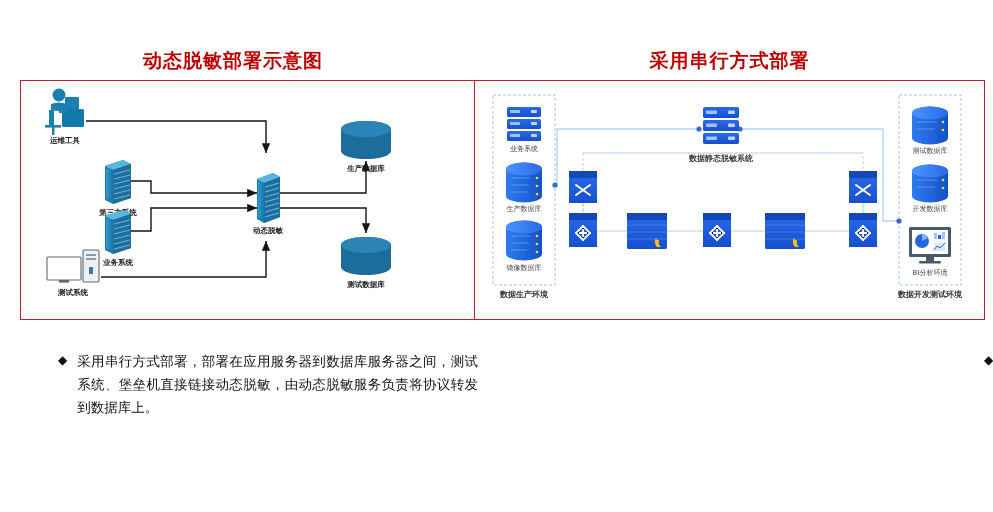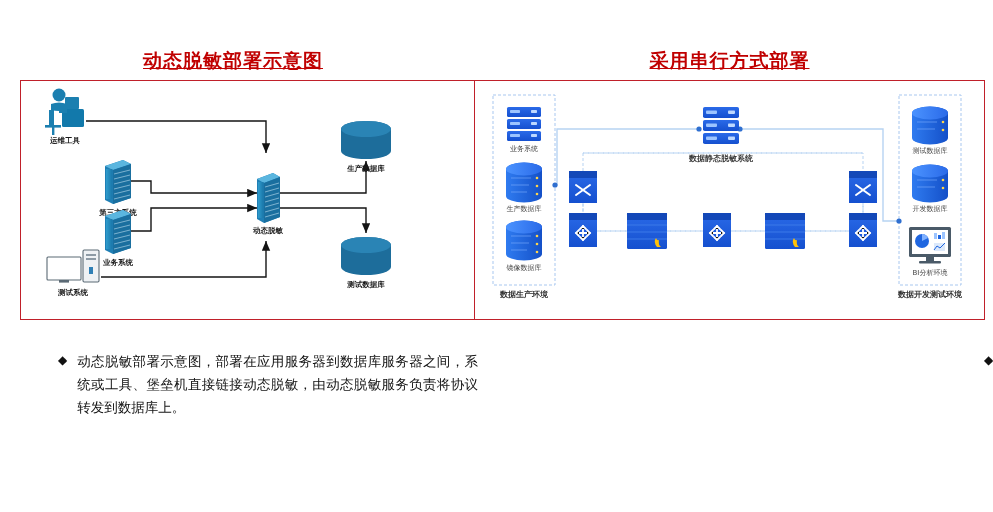--- a/index.html
+++ b/index.html
@@ -15,21 +15,20 @@
   .panel-right{left:466px;width:527px;}
 
   .title{
     position:absolute;top:48px;width:100%;
     text-align:center;
     color:#c00000;
     font-weight:bold;
     font-size:19px;
     letter-spacing:1px;
     font-family:"DejaVu Sans","Liberation Sans",sans-serif;
-    text-decoration:underline;
   }
 
   .frame{
     position:absolute;
     border:1.2px solid #c0202a;
     background:#ffffff;
     box-sizing:border-box;
   }
   .frame-left{left:20px;top:80px;width:500px;height:240px;}
   .frame-right{left:8px;top:80px;width:511px;height:240px;}
@@ -159,21 +158,21 @@
         <path d="M320,164 a25,8 0 0 1 50,0 l0,22 a25,8 0 0 1 -50,0 z" fill="#1d6d9b"></path>
         <ellipse cx="345" cy="164" rx="25" ry="8" fill="#2a84b5"></ellipse>
       </g>
       <text x="345" y="206" text-anchor="middle" font-size="7.5" font-weight="bold" fill="#1a1a1a" font-family="DejaVu Sans, sans-serif">测试数据库</text>
     </svg>
   </div>
 
   <div class="bullet-block bl-left">
     <div class="bullet-row">
       <span class="diamond">◆</span>
-      <span class="btext">动态脱敏部署示意图，部署在应用服务器到数据库服务器之间，系统或工具、堡垒机直接链接动态脱敏，由动态脱敏服务负责将协议转发到数据库上。</span>
+      <span class="btext">采用串行方式部署，部署在应用服务器到数据库服务器之间，测试系统、堡垒机直接链接动态脱敏，由动态脱敏服务负责将协议转发到数据库上。</span>
     </div>
   </div>
 </div>
 
 <div class="panel panel-right">
 
   <div class="title">采用串行方式部署</div>
 
   <div class="frame frame-right">
     <svg width="509" height="238" viewBox="0 0 509 238">

